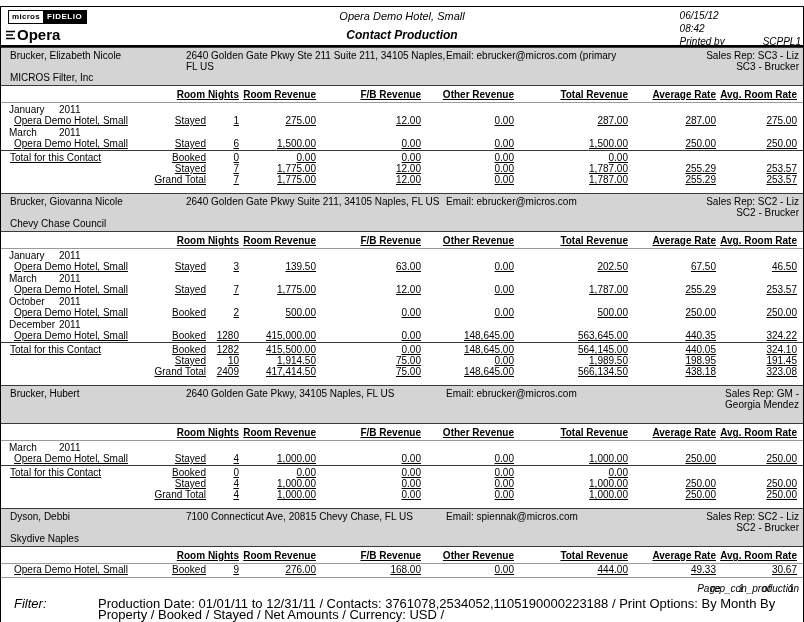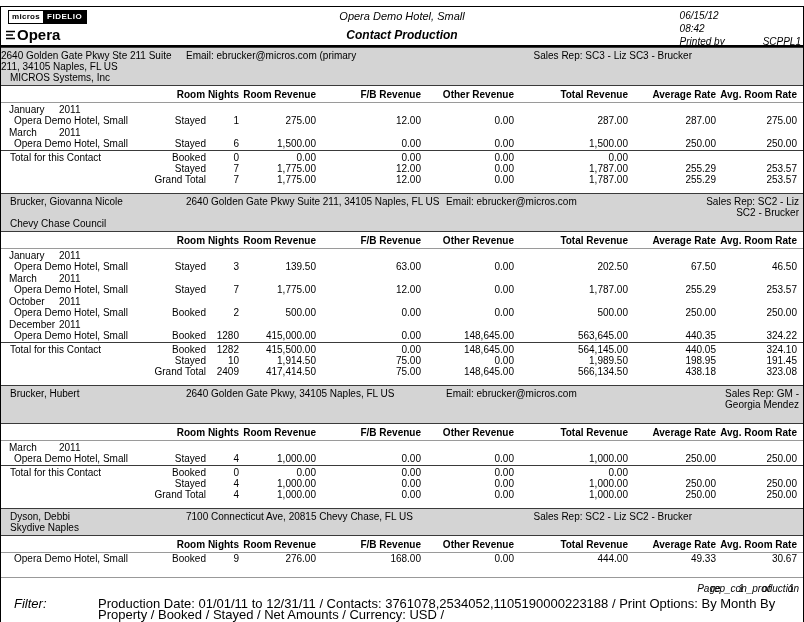--- a/index.html
+++ b/index.html
@@ -20,21 +20,21 @@
   .opera-logo { position:absolute; top:19px; left:5px; display:flex; align-items:center; font-weight:bold; font-size:15px; }
   .opera-logo svg { margin-right:1px; }
   .rpt-center { position:absolute; top:3px; left:160px; right:160px; text-align:center; font-style:italic; }
   .hotel-name { font-size:11px; }
   .report-title { font-size:12px; font-weight:bold; margin-top:6px; }
   .rpt-right { position:absolute; top:2px; right:2px; text-align:left; font-style:italic; line-height:13px; }
   .printed-row { display:flex; justify-content:flex-end; }
   .printed-label { margin-right:38px; }
   
   #content { flex:1 1 auto; overflow:hidden; }
-  .grid { display:grid; grid-template-columns:147px 58px 33px 77px 105px 93px 114px 88px 85px; white-space:nowrap; }
+  .grid { display:grid; grid-template-columns:147px 58px 33px 77px 105px 93px 114px 88px 85px; white-space:nowrap;text-decoration:underline; }
   .cell { text-align:right; line-height:11px; }
   .cell.last { padding-right:4px; }
   .cell.l { text-align:left; }
   .contact-band { background:#d4d4d4; border-top:1px solid #3a3a3a; border-bottom:1px solid #3a3a3a; }
   .band-row1 { display:grid; grid-template-columns:185px 260px 250px 1fr; line-height:11px; padding-top:2px; }
   .band-name { padding-left:9px; }
   .band-rep { text-align:right; padding-right:4px; }
   .band-row2 { padding:0 0 2px 9px; line-height:11px; min-height:13px; }
   .hdr-row { padding:3px 0 2px; border-bottom:1px solid #9a9a9a; }
   .hdr-row .cell { font-weight:bold; }
@@ -80,25 +80,26 @@
           <span class="printed-label">Printed by</span>
           <span>SCPPL1</span>
         </div>
       </div>
     </div>
 
     <div id="content">
         <div class="contact-section">
           <div class="contact-band">
             <div class="band-row1">
+              <div class="band-name">Brucker, Elizabeth Nicole</div>
               <div class="l">2640 Golden Gate Pkwy Ste 211 Suite 211, 34105 Naples, FL US</div>
               <div class="l">Email: ebrucker@micros.com (primary</div>
               <div class="band-rep">Sales Rep: SC3 - Liz SC3 - Brucker</div>
             </div>
-            <div class="band-row2">MICROS Systems, Inc</div>
+            <div class="band-row2">MICROS Filter, Inc</div>
           </div>
           <div class="grid hdr-row">
             <div class="cell l"></div>
             <div class="cell" style="grid-column: 2 / span 2;">Room Nights</div>
             <div class="cell">Room Revenue</div>
             <div class="cell">F/B Revenue</div>
             <div class="cell">Other Revenue</div>
             <div class="cell">Total Revenue</div>
             <div class="cell">Average Rate</div>
             <div class="cell last">Avg. Room Rate</div>
@@ -336,20 +337,21 @@
               <div class="cell">250.00</div>
               <div class="cell last">250.00</div>
             </div>
           </div>
         </div>
         <div class="contact-section">
           <div class="contact-band">
             <div class="band-row1">
               <div class="band-name">Dyson, Debbi</div>
               <div class="l">7100 Connecticut Ave, 20815 Chevy Chase, FL US</div>
+              <div class="l">Email: spiennak@micros.com</div>
               <div class="band-rep">Sales Rep: SC2 - Liz SC2 - Brucker</div>
             </div>
             <div class="band-row2">Skydive Naples</div>
           </div>
           <div class="grid hdr-row">
             <div class="cell l"></div>
             <div class="cell" style="grid-column: 2 / span 2;">Room Nights</div>
             <div class="cell">Room Revenue</div>
             <div class="cell">F/B Revenue</div>
             <div class="cell">Other Revenue</div>

